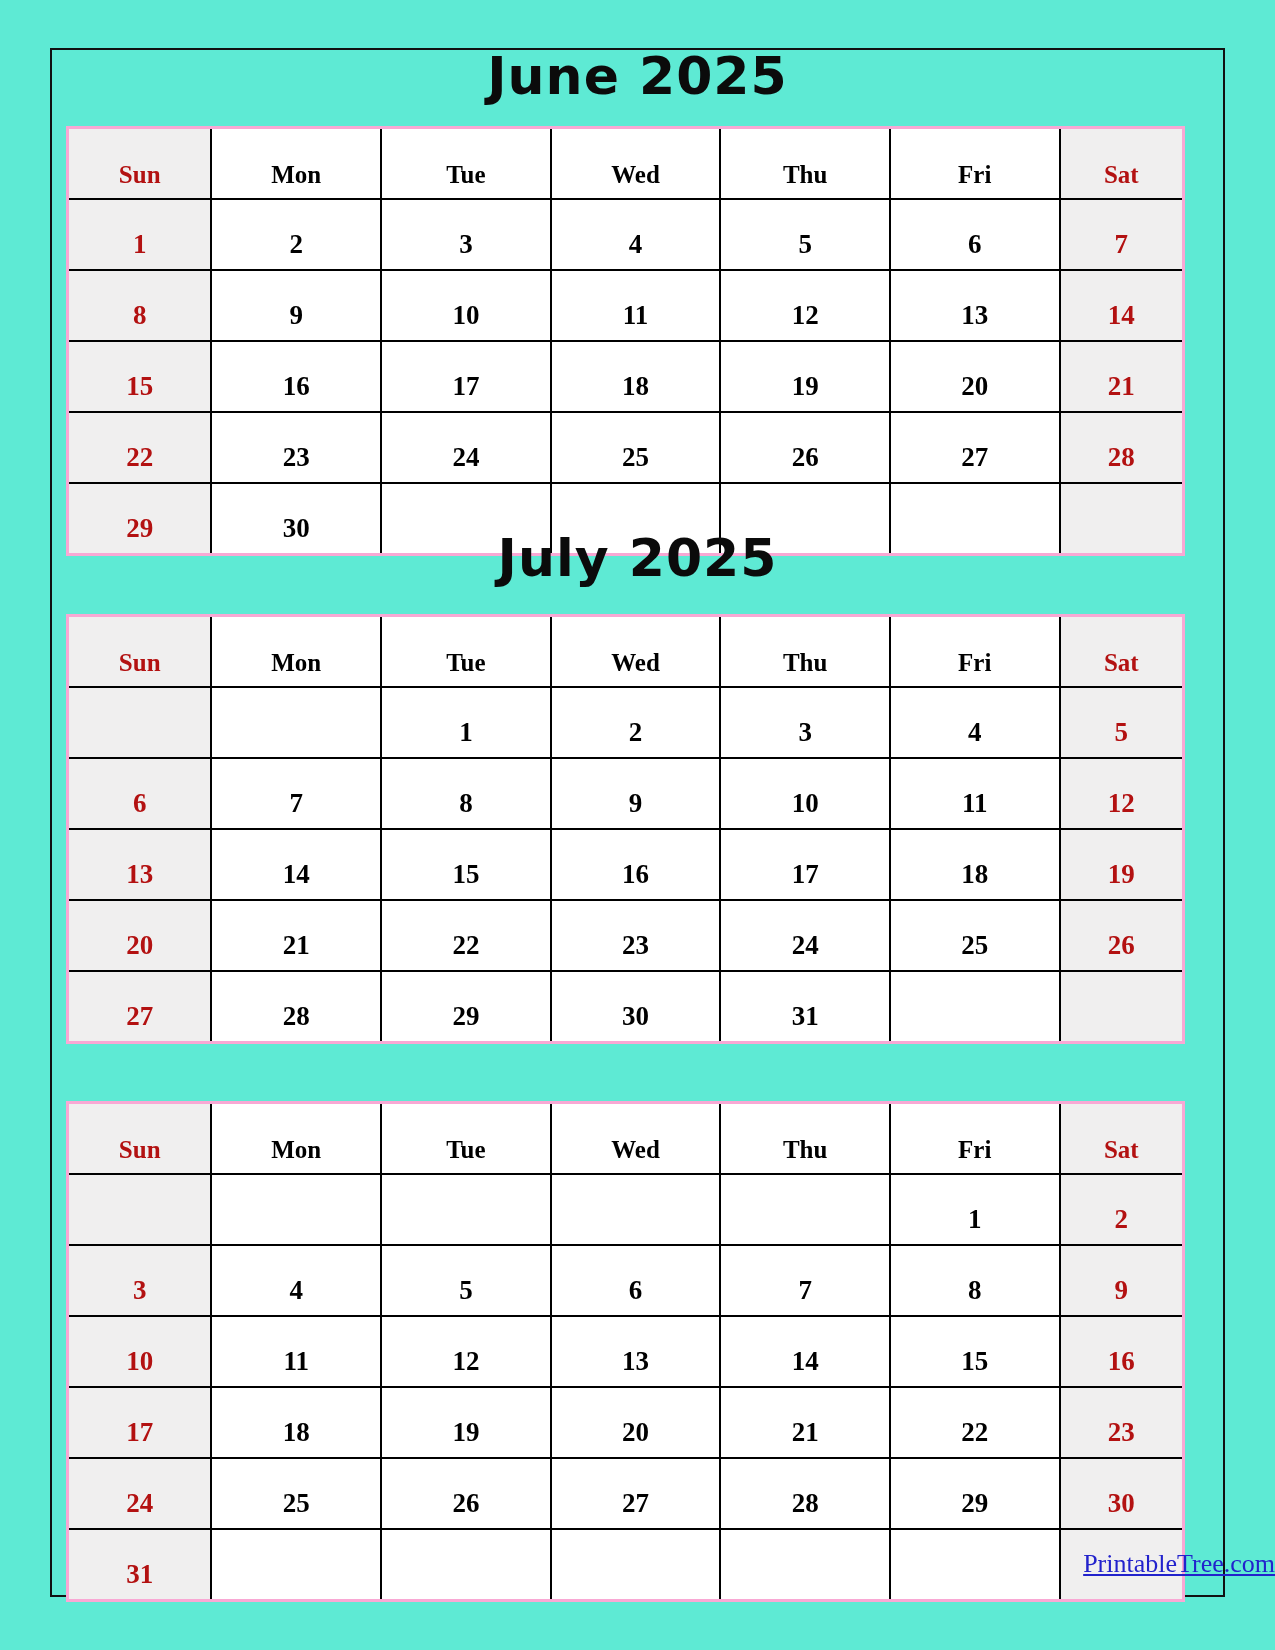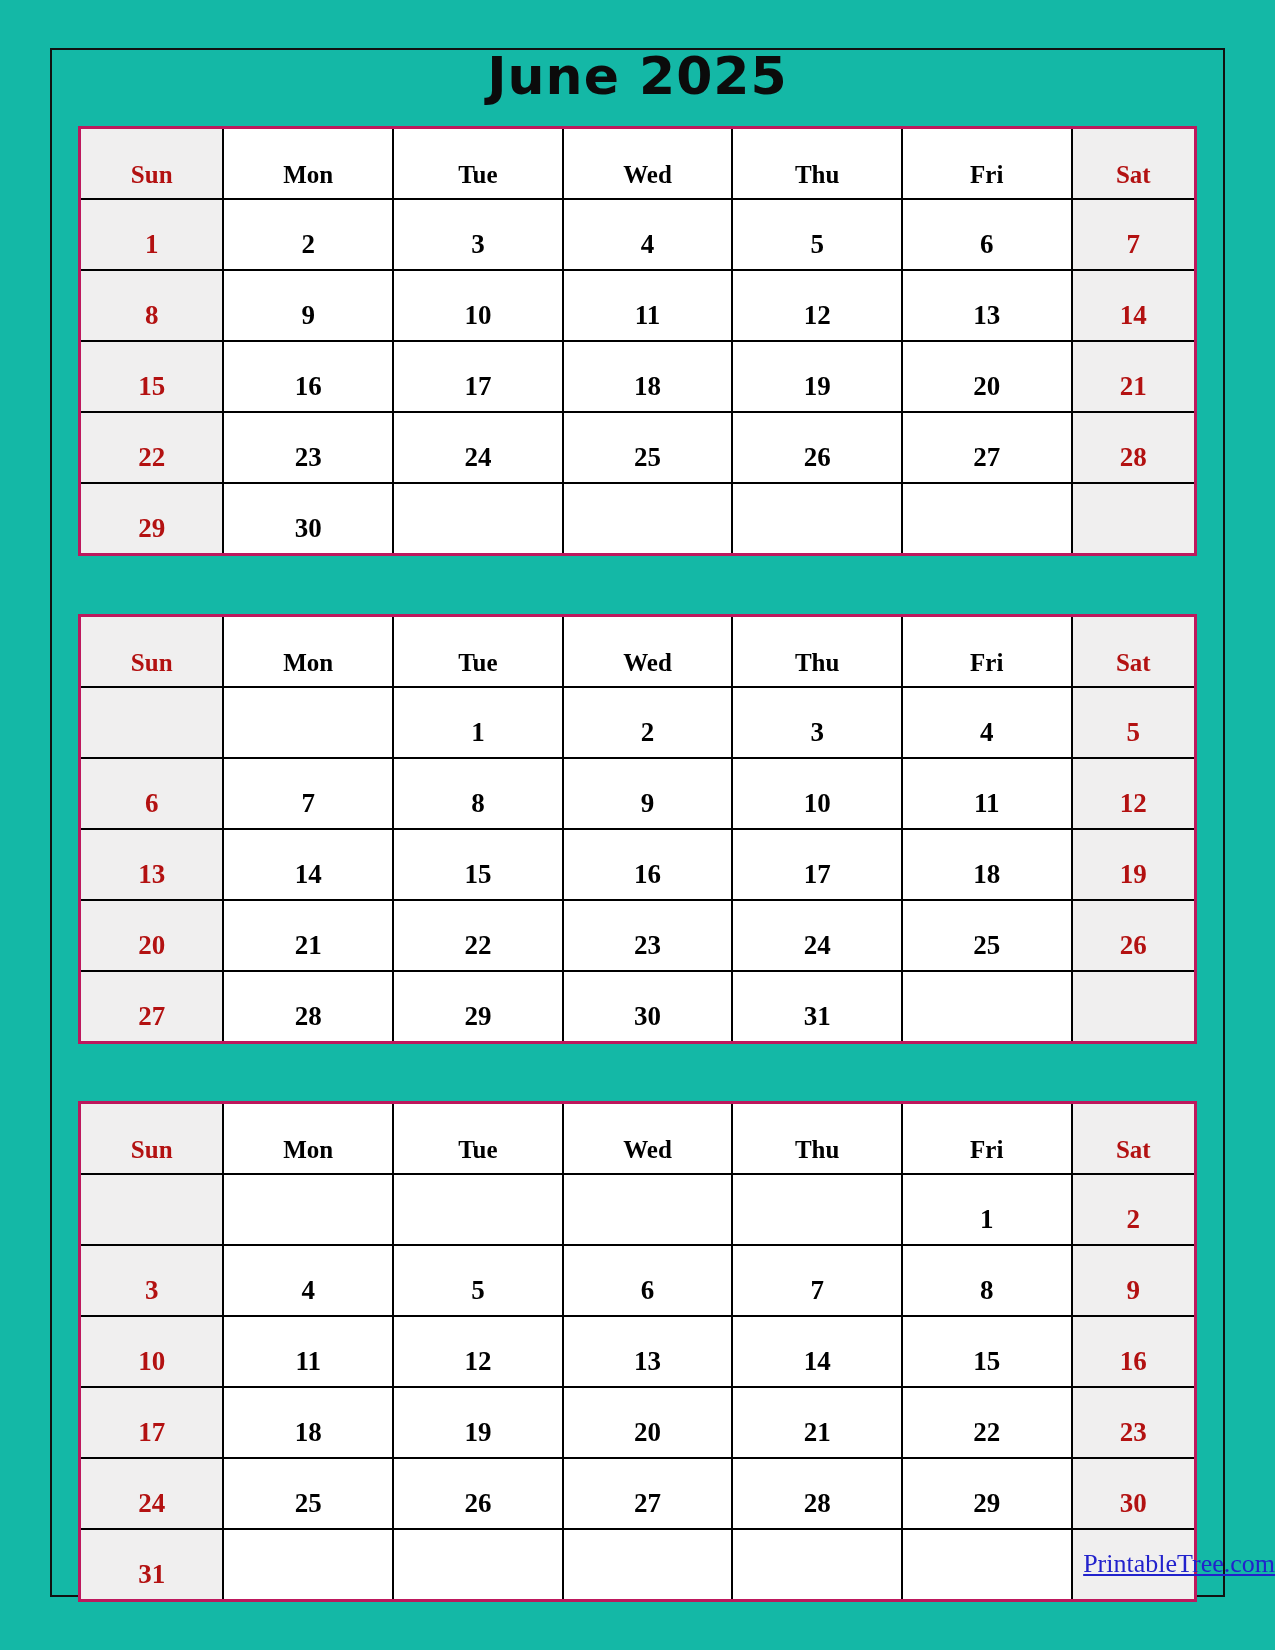--- a/index.html
+++ b/index.html
@@ -1,19 +1,19 @@
 <!DOCTYPE html>
 <html style="--weekend-red: #B31111; --weekend-bg: #F0EFEF; --link-blue: #2222CC;"><head>
 <meta charset="utf-8">
 <style>
   html,body{margin:0;padding:0;background:#ffffff;}
   .page{
     position:relative;
     width:1275px;height:1650px;
-    background:#14b8a6;
+    background:#5eead4;
     font-family:"Liberation Serif", serif;
     overflow:hidden;
   }
   .frame{
     position:absolute;
     left:50px;top:48px;
     width:1171px;height:1545px;
     border:2px solid #111111;
     pointer-events:none;
   }
@@ -26,25 +26,25 @@
     font-size:52px;
     line-height:60px;
     letter-spacing:1px;
     color:#0b0b0b;
   }
   #title-june{top:46px;}
   #title-july{top:528px;}
   #title-august{top:988px;}
   table.cal-table{
     position:absolute;
-    left:78px;
+    left:66px;
     width:1119px;
     border-collapse:collapse;
     table-layout:fixed;
-    border:3px solid #be185d;
+    border:3px solid #f9a8d4;
   }
   #table-june{top:126px;}
   #table-july{top:614px;}
   #table-august{top:1101px;}
   .cal-table th,.cal-table td{
     border:2px solid #000000;
     height:60px;
     vertical-align:bottom;
     text-align:center;
     padding:0 0 9px 0;
@@ -148,20 +148,21 @@
           <td>30</td>
           <td></td>
           <td></td>
           <td></td>
           <td></td>
           <td class="wk"></td>
         </tr>
       </tbody>
   </table>
 
+  <h1 class="cal-title" id="title-july">July 2025</h1>
   <table class="cal-table" id="table-july">
     <colgroup>
       <col style="width:12.9%">
         <col style="width:15.2%">
         <col style="width:15.2%">
       <col style="width:15.2%">
         <col style="width:15.2%">
         <col style="width:15.2%">
       <col style="width:11.1%">
     </colgroup>

